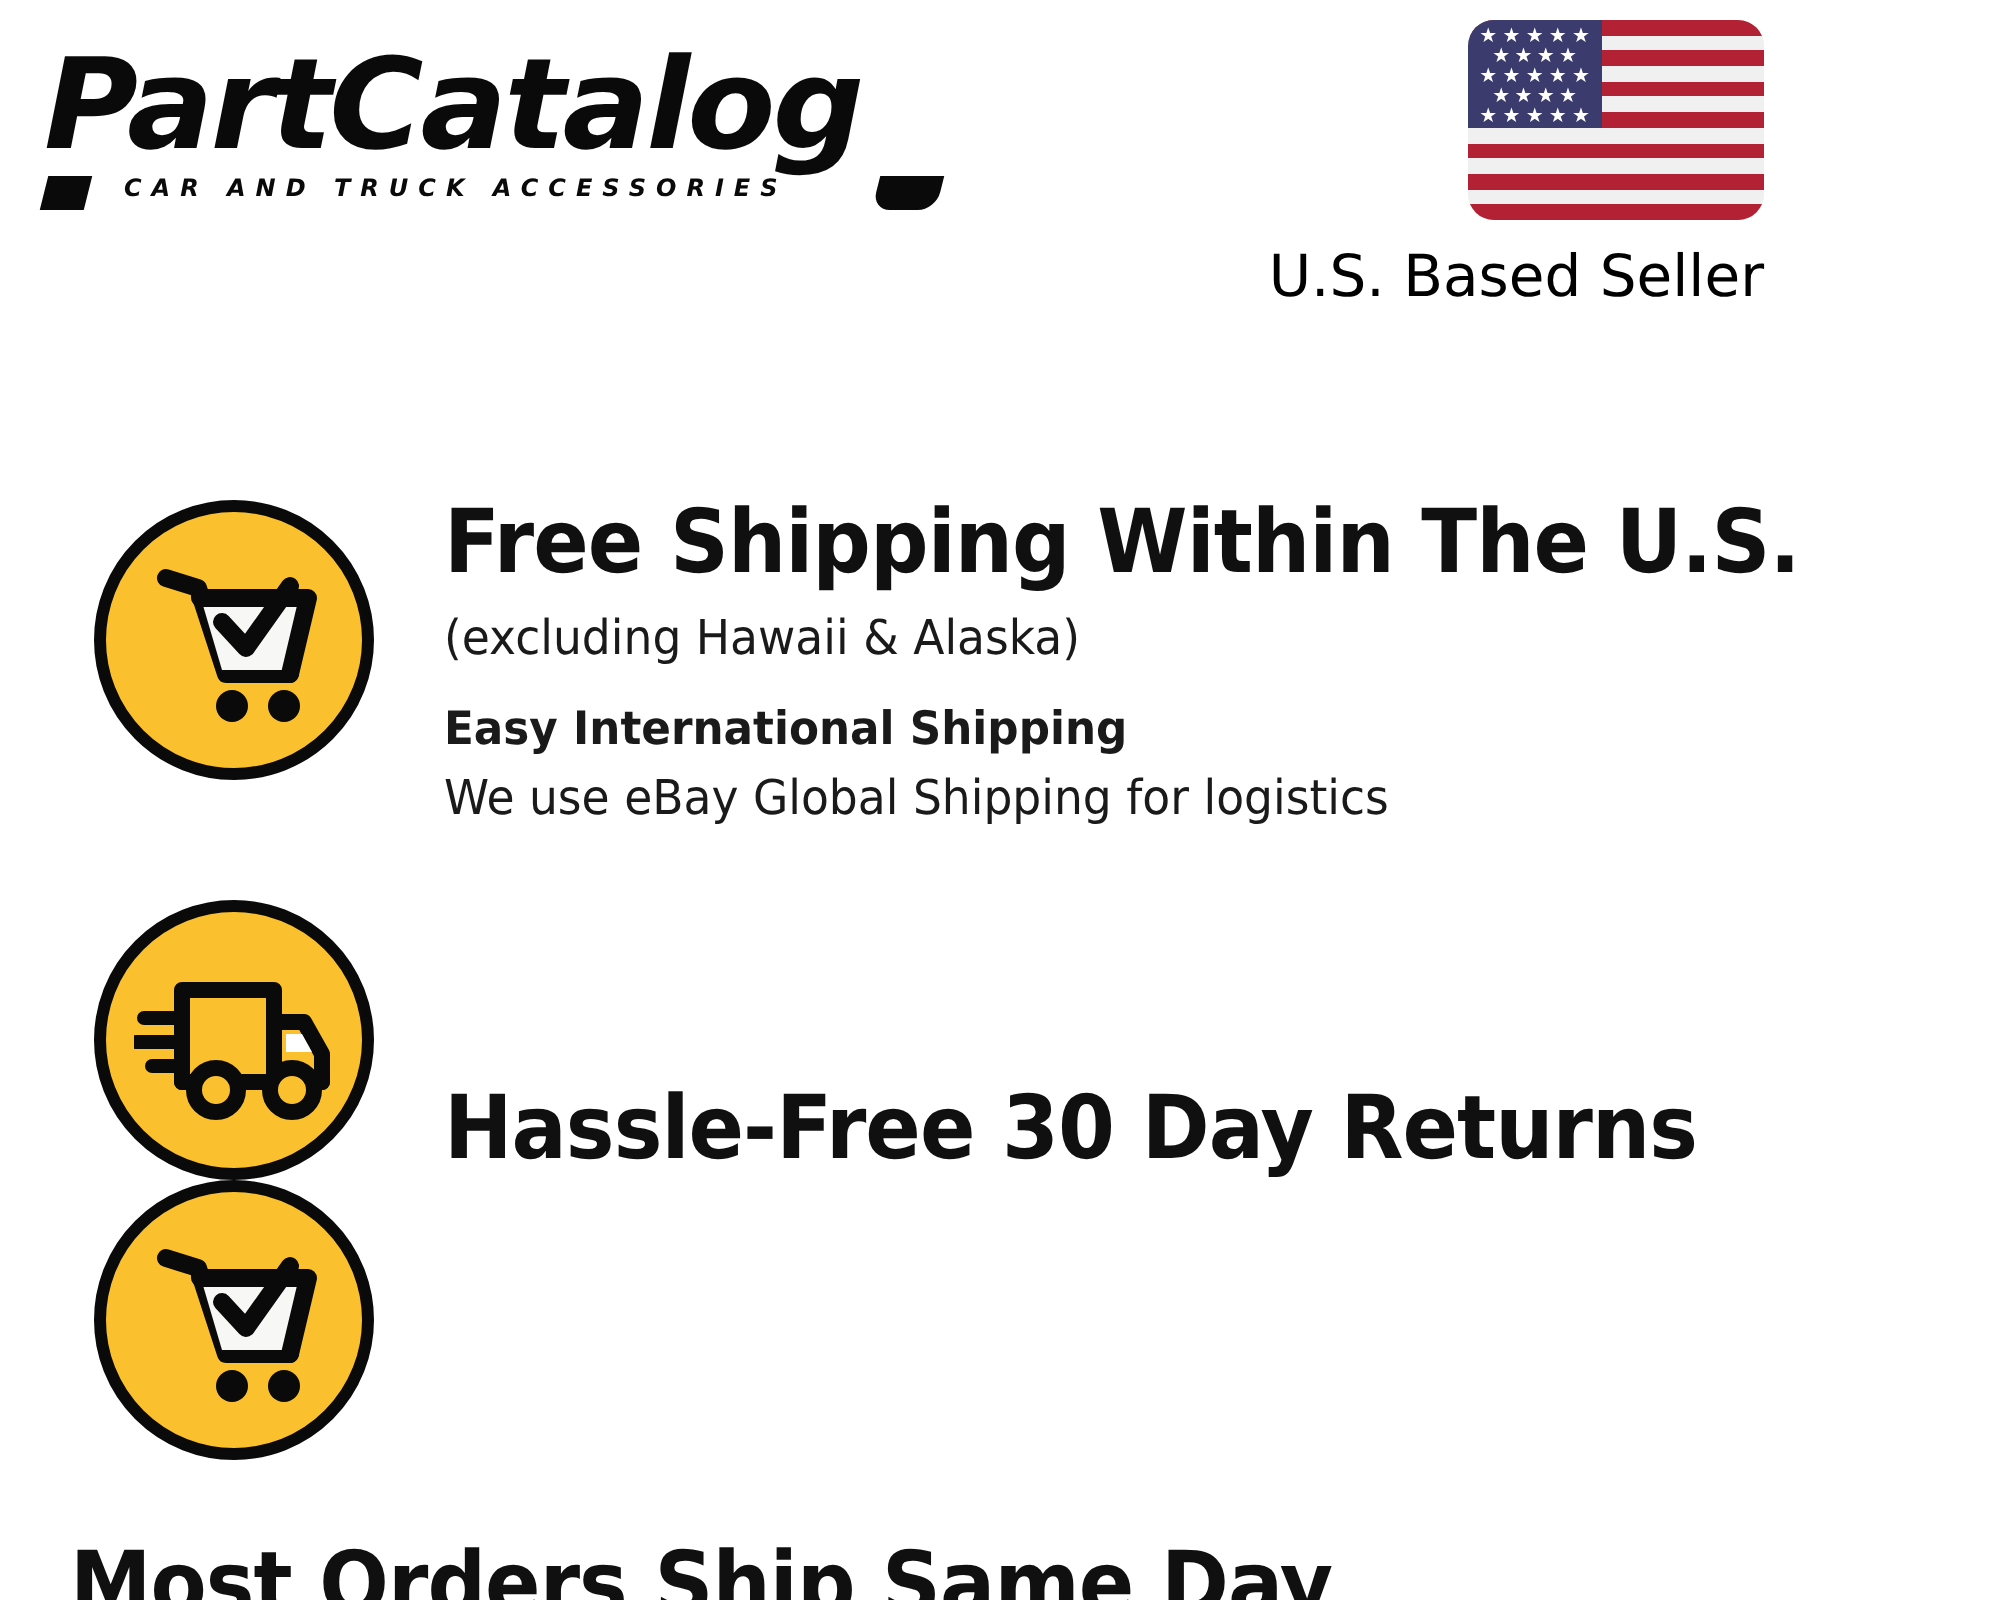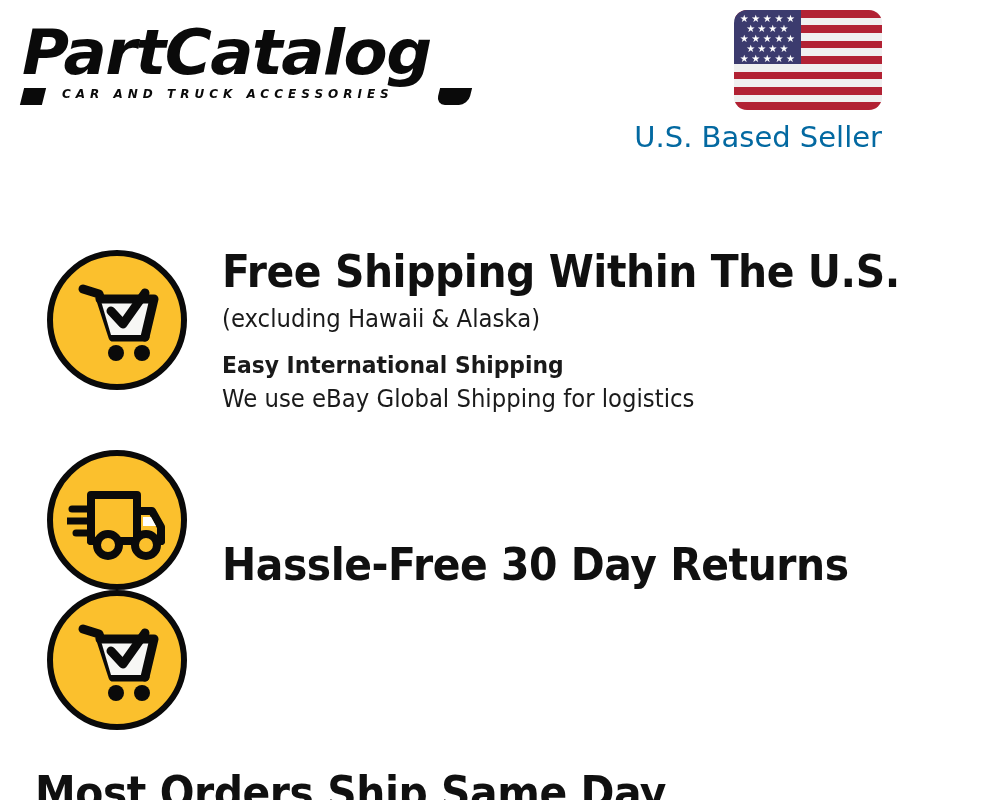--- a/index.html
+++ b/index.html
@@ -139,21 +139,21 @@
   .star {
     color: #ffffff;
     font-size: 10px;
     line-height: 10px;
   }
   .seller-text {
     margin-top: 6px;
     font-family: "DejaVu Sans", sans-serif;
     font-size: 29px;
     font-weight: 400;
-    color: #0369a1;
+    color: #000000;
     letter-spacing: 0px;
     white-space: nowrap;
   }
 
   
   .features {
     position: absolute;
     left: 0;
     top: 225px;
     width: 1000px;

